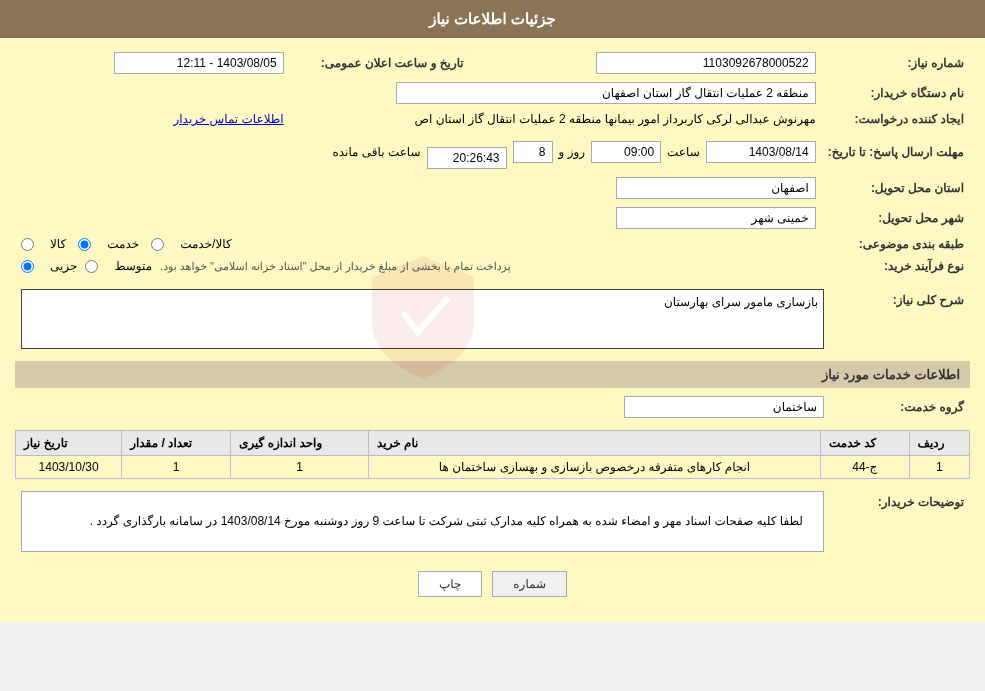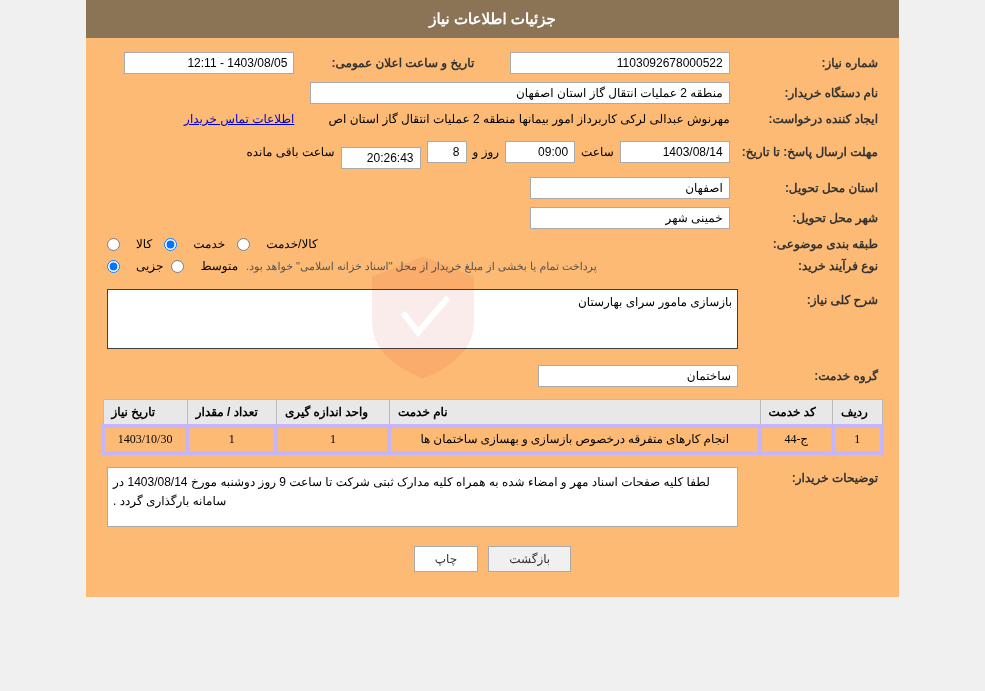--- a/index.html
+++ b/index.html
@@ -3,22 +3,22 @@
   <meta charset="utf-8">
   <style>
     * { box-sizing: border-box; margin: 0; padding: 0; }
     body {
       font-family: Tahoma, Arial, sans-serif;
       font-size: 12px;
       background: #f0f0f0;
       direction: rtl;
     }
     .page-container {
-      width: 813px;
-      background: #fdba74;
+      width: 985px;
+      background: #fef9c3;
       margin: 0 auto;
     }
     .header-bar {
       background: #8B7355;
       color: #fff;
       text-align: center;
       padding: 10px;
       font-size: 15px;
       font-weight: bold;
     }
@@ -89,32 +89,31 @@
       margin: 8px 0;
     }
     .services-table th {
       background: #e8e8e8;
       border: 1px solid #bbb;
       padding: 5px 8px;
       text-align: left;
       font-weight: bold;
     }
     .services-table td {
-      border: 4px solid #c4b5fd;
+      border: 1px solid #c4b5fd;
       padding: 4px 8px;
       text-align: center;
-      font-family: Liberation Serif, serif;
     }
     .notes-box {
       border: 1px solid #aaa;
       background: #fff;
       min-height: 60px;
-      padding: 5px;
+      padding: 20px;
       width: 100%;
-      text-align: left;
+      text-align: right;
       line-height: 1.6;
     }
     .buttons-row {
       display: flex;
       justify-content: center;
       gap: 10px;
       margin: 15px 0;
     }
     .btn {
       padding: 5px 20px;
@@ -264,38 +263,39 @@
                   <path d="M40 60 L55 80 L85 45" stroke="#fff" stroke-width="6" fill="none"></path>
                 </svg>
               </div>
             </div>
           </div>
         </td>
       </tr>
     </tbody>
       </table>
 
+    <div class="section-header">اطلاعات خدمات مورد نیاز</div>
 
     <table class="info-table">
       <tbody>
           <tr>
         <td class="label-cell">گروه خدمت:</td>
         <td class="value-cell">
           <span class="input-box" style="width:200px;">ساختمان</span>
         </td>
       </tr>
     </tbody>
       </table>
 
     <table class="services-table">
       <thead>
         <tr>
           <th>ردیف</th>
           <th>کد خدمت</th>
-          <th>نام خدمت</th>
+          <th>نام خرید</th>
           <th>واحد اندازه گیری</th>
           <th>تعداد / مقدار</th>
           <th>تاریخ نیاز</th>
         </tr>
       </thead>
       <tbody id="services-tbody">
       <tr>
     <td>1</td>
     <td>ج-44</td>
     <td>انجام کارهای متفرقه درخصوص بازسازی و بهسازی ساختمان ها</td>
@@ -313,18 +313,18 @@
         <td class="value-cell">
           <div class="notes-box">
             <span>لطفا کلیه صفحات اسناد مهر و امضاء شده به همراه کلیه مدارک ثبتی شرکت تا ساعت 9 روز دوشنبه مورخ 1403/08/14 در سامانه بارگذاری گردد .</span>
           </div>
         </td>
       </tr>
     </tbody>
       </table>
 
     <div class="buttons-row">
-      <button class="btn btn-back">بازگشت</button>
+      <button class="btn btn-back">شماره</button>
       <button class="btn btn-print">چاپ</button>
     </div>
 
   </div>
 </div>
 
 </body></html>

